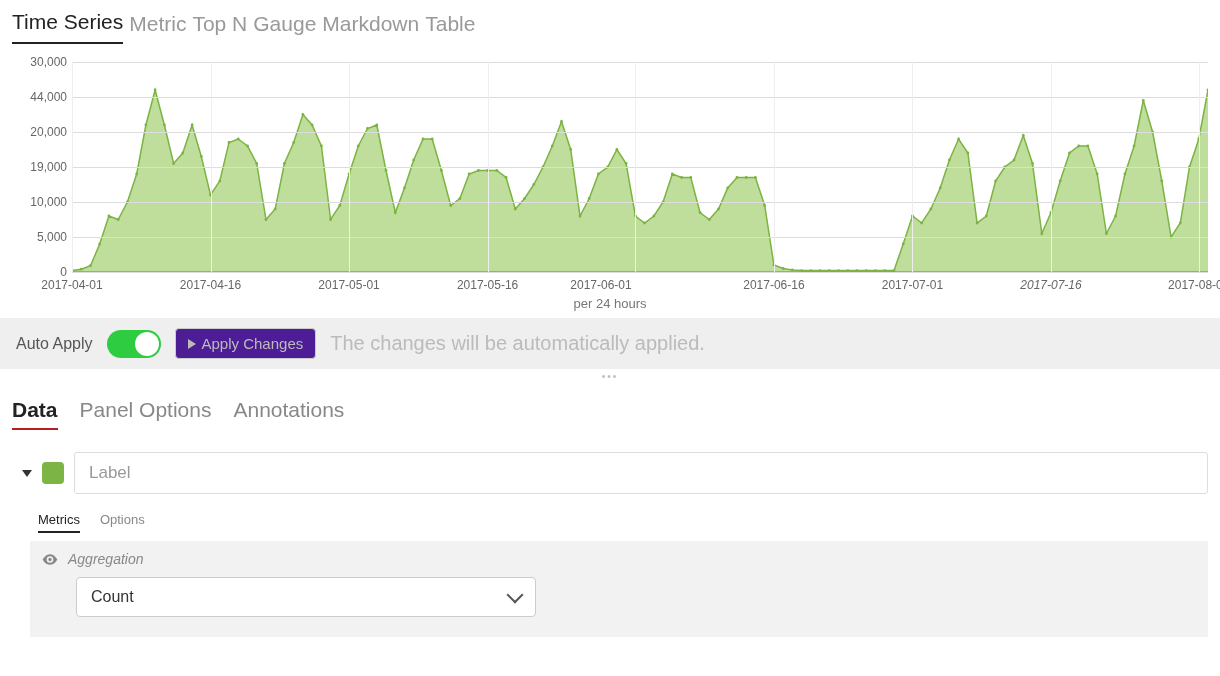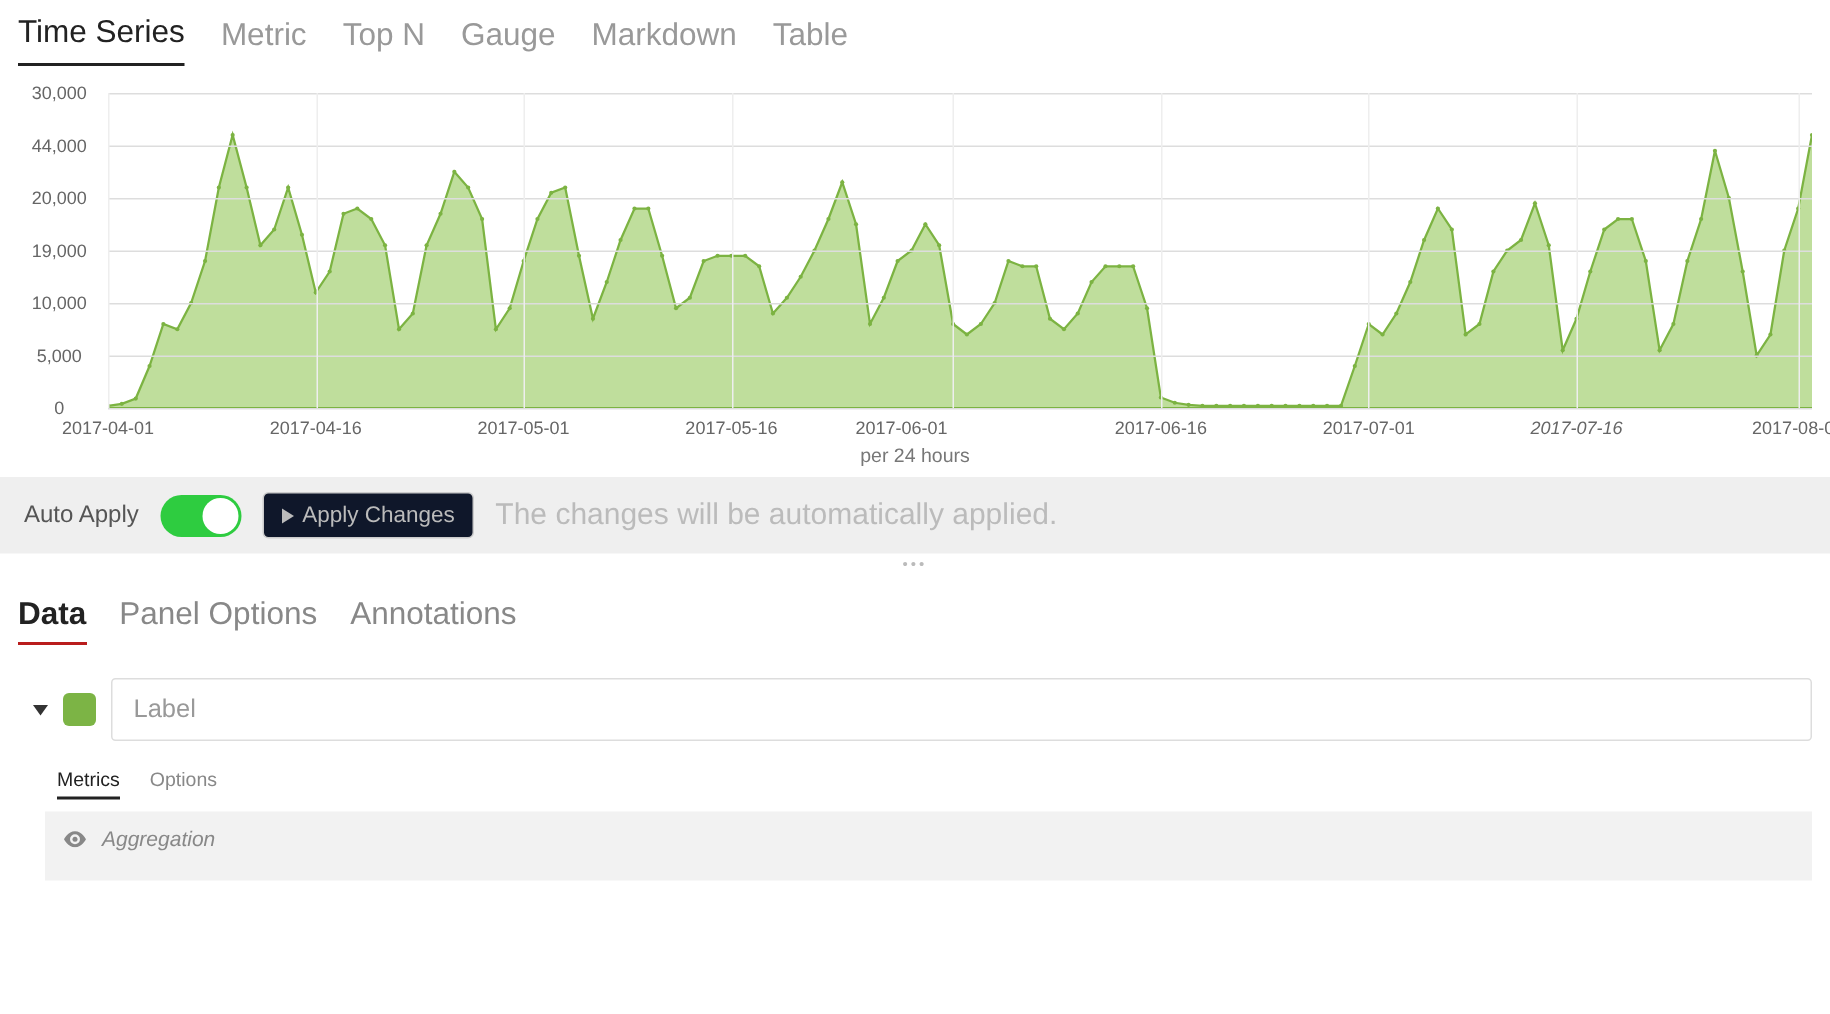--- a/index.html
+++ b/index.html
@@ -1,39 +1,39 @@
 <!DOCTYPE html>
 <html><head>
 <meta charset="utf-8">
 <style>
   * { box-sizing: border-box; }
   html, body { margin: 0; padding: 0; font-family: "Helvetica Neue", Helvetica, Arial, sans-serif; color: #333; background: #fff; }
   body { width: 1220px; height: 676px; overflow: hidden; position: relative; }
 
   
-  .top-tabs { display: flex; gap: 24px; padding: 10px 12px 0 12px; align-items: flex-end; }
+  .top-tabs { display: flex; gap: 6px; padding: 10px 12px 0 12px; align-items: flex-end; }
   .top-tab { font-size: 21px; color: #999; padding-bottom: 8px; cursor: pointer; }
   .top-tab.active { color: #222; border-bottom: 2px solid #222; }
 
   
   .chart-wrap { position: relative; width: 1196px; height: 260px; margin: 8px 12px 0 12px; }
   .chart-plot { position: absolute; left: 60px; top: 10px; width: 1136px; height: 210px; }
   .grid-line { position: absolute; left: 0; width: 100%; border-top: 1px solid #ddd; }
-  .y-tick { position: absolute; left: 0; width: 55px; text-align: center; font-size: 12px; color: #666; transform: translateY(-50%); }
+  .y-tick { position: absolute; left: 0; width: 55px; text-align: right; font-size: 12px; color: #666; transform: translateY(-50%); }
   .x-tick { position: absolute; top: 226px; font-size: 12px; color: #666; transform: translateX(-50%); white-space: nowrap; }
   .x-caption { position: absolute; top: 244px; left: 0; width: 100%; text-align: center; font-size: 13px; color: #777; }
   .area-path { fill: #8bc34a; fill-opacity: 0.55; stroke: #7cb342; stroke-width: 1.5; }
   .pt { fill: #7cb342; }
 
   
   .autobar { display: flex; align-items: center; gap: 14px; background: #efefef; padding: 10px 16px; margin-top: 6px; }
   .autobar-label { font-size: 16px; color: #555; }
   .toggle { position: relative; width: 54px; height: 28px; background: #2ecc40; border-radius: 14px; cursor: pointer; }
   .toggle .knob { position: absolute; right: 2px; top: 2px; width: 24px; height: 24px; background: #fff; border-radius: 50%; }
-  .apply-btn { border: 1px solid #ccc; background: #0f172a; border-radius: 4px; padding: 6px 12px; color: #bbb; font-size: 15px; display: inline-flex; align-items: center; gap: 6px; }
+  .apply-btn { border: 1px solid #ccc; background: #4c1d95; border-radius: 4px; padding: 6px 12px; color: #bbb; font-size: 15px; display: inline-flex; align-items: center; gap: 6px; }
   .apply-btn .play { width: 0; height: 0; border-left: 8px solid #bbb; border-top: 5px solid transparent; border-bottom: 5px solid transparent; display: inline-block; }
   .auto-msg { color: #bbb; font-size: 20px; }
 
   
   .resize-dots { text-align: center; color: #bbb; font-size: 10px; letter-spacing: 2px; padding: 2px 0; }
 
   
   .lower-tabs { display: flex; gap: 22px; padding: 14px 12px 0 12px; }
   .lower-tab { font-size: 21px; color: #888; padding-bottom: 6px; cursor: pointer; }
   .lower-tab.active { color: #222; border-bottom: 2px solid #b91c1c; font-weight: bold; }
@@ -275,13 +275,17 @@
 <div class="agg-panel">
   <div class="agg-header">
     <span class="eye-icon">
       <svg viewBox="0 0 24 16" width="16" height="11">
           <path d="M12 0C5 0 1 8 1 8s4 8 11 8 11-8 11-8S19 0 12 0zm0 13a5 5 0 110-10 5 5 0 010 10z" fill="#888"></path>
           <circle cx="12" cy="8" r="2.5" fill="#888"></circle>
         </svg>
     </span>
     <span>Aggregation</span>
   </div>
+  <div class="select">
+    <span>Count</span>
+    <span class="chevron"></span>
+  </div>
 </div>
 
 </body></html>

